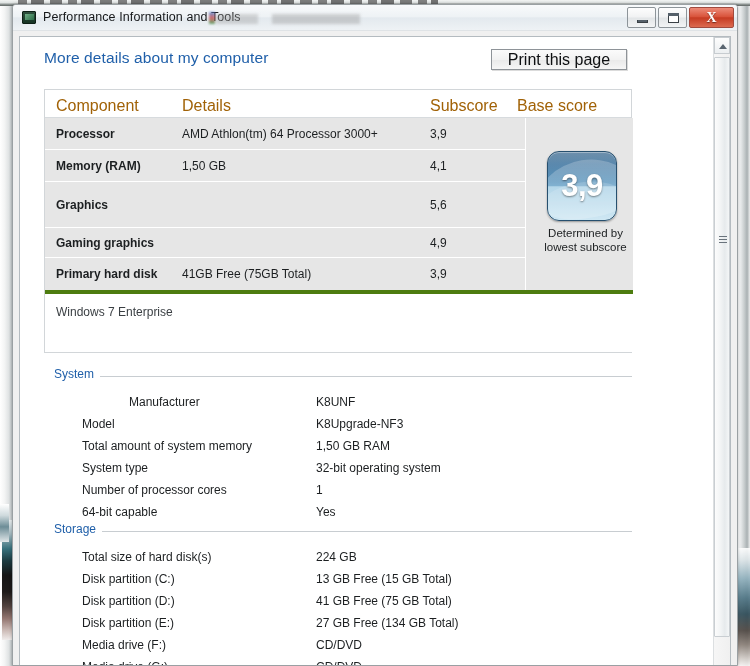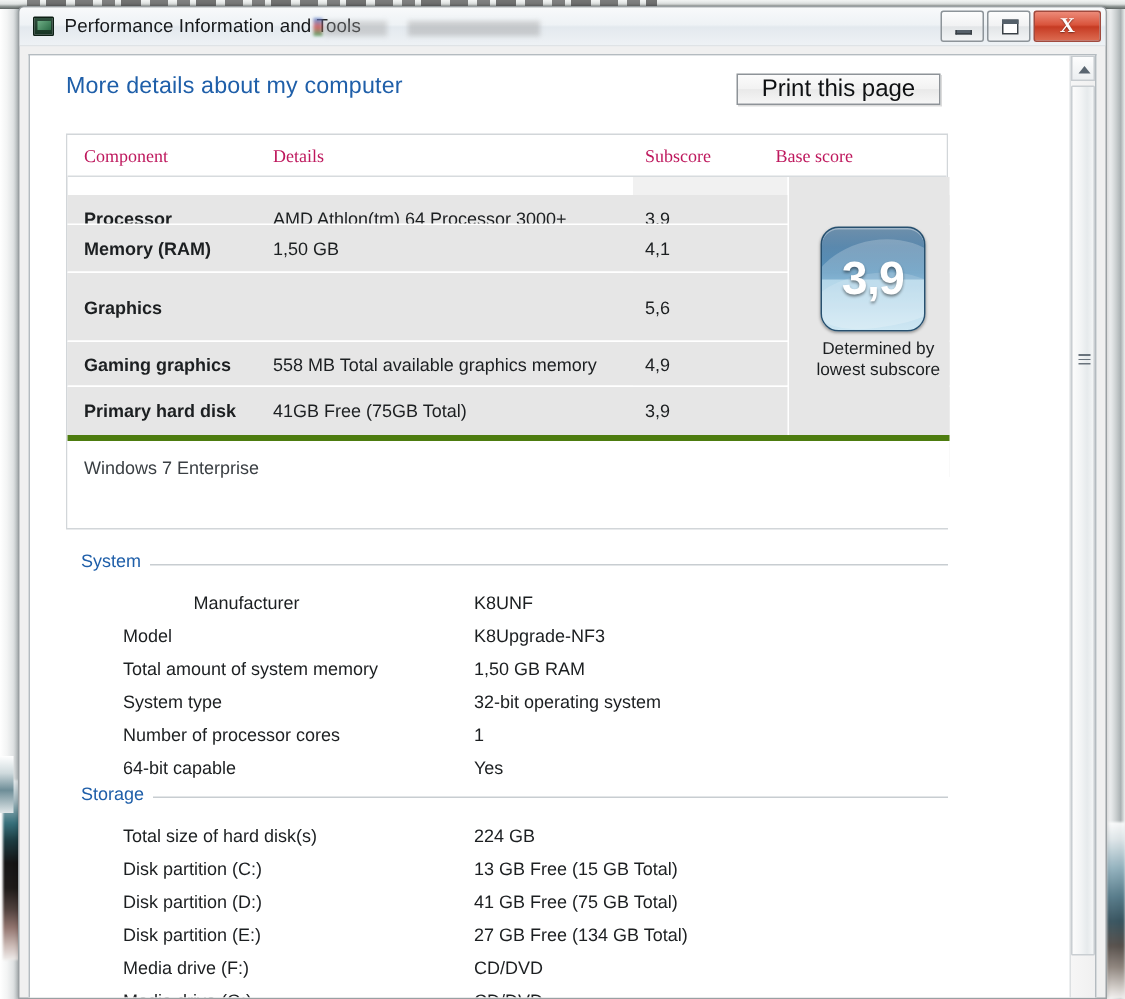--- a/index.html
+++ b/index.html
@@ -155,21 +155,21 @@
   }
 
   
   .score-wrap {
     position: absolute; left: 24px; top: 52px; width: 588px; height: 264px;
     border: 1px solid #d2d6d9; background: #fff;
   }
   .score-head {
     position: relative; height: 28px; background: #fff; border-bottom: 1px solid #d7dbde;
   }
-  .sh { position: absolute; top: 7px; font-size: 12px; color: #be185d; font-family: Liberation Serif, serif; }
+  .sh { position: absolute; top: 7px; font-size: 16px; color: #a16207; }
   .sh.c1 { left: 11px; }
   .sh.c2 { left: 137px; }
   .sh.c3 { left: 385px; }
   .sh.c4 { left: 472px; }
 
   .score-body { position: relative; height: 172px; }
   .rowband {
     position: absolute; left: 0; width: 588px;
     background: #e6e6e6;
   }
@@ -299,21 +299,21 @@
           </div>
 
           <div class="score-body">
 
             <div class="sub-shade" style="top:0;height:31px;"></div>
             <div class="sub-shade" style="top:32px;height:31px;"></div>
             <div class="sub-shade" style="top:64px;height:45px;"></div>
             <div class="sub-shade" style="top:110px;height:29px;"></div>
             <div class="sub-shade" style="top:140px;height:32px;"></div>
 
-            <div class="rowband" style="top:12px;height:31px;padding-left:13px;">
+            <div class="rowband" style="top:0;height:31px;padding-left:13px;">
               <div class="cell-label" style="top:9px;">Processor</div>
               <div class="cell-details" style="top:9px;">AMD Athlon(tm) 64 Processor 3000+</div>
               <div class="cell-sub" style="top:9px;">3,9</div>
             </div>
             <div class="rowsep" style="top:31px;"></div>
 
             <div class="rowband" style="top:32px;height:31px;">
               <div class="cell-label" style="top:9px;">Memory (RAM)</div>
               <div class="cell-details" style="top:9px;">1,50 GB</div>
               <div class="cell-sub" style="top:9px;">4,1</div>
@@ -321,21 +321,20 @@
             <div class="rowsep" style="top:63px;"></div>
 
             <div class="rowband" style="top:64px;height:45px;">
               <div class="cell-label" style="top:16px;">Graphics</div>
               <div class="cell-sub" style="top:16px;">5,6</div>
             </div>
             <div class="rowsep" style="top:109px;"></div>
 
             <div class="rowband" style="top:110px;height:29px;">
               <div class="cell-label" style="top:8px;">Gaming graphics</div>
-              <div class="cell-details" style="top:8px;">558 MB Total available graphics memory</div>
               <div class="cell-sub" style="top:8px;">4,9</div>
             </div>
             <div class="rowsep" style="top:139px;"></div>
 
             <div class="rowband" style="top:140px;height:32px;">
               <div class="cell-label" style="top:9px;">Primary hard disk</div>
               <div class="cell-details" style="top:9px;">41GB Free (75GB Total)</div>
               <div class="cell-sub" style="top:9px;">3,9</div>
             </div>
 

